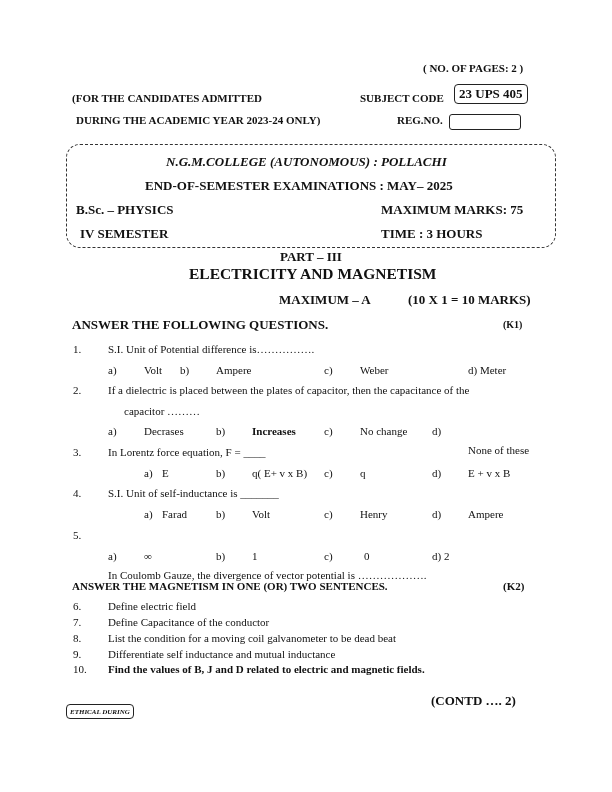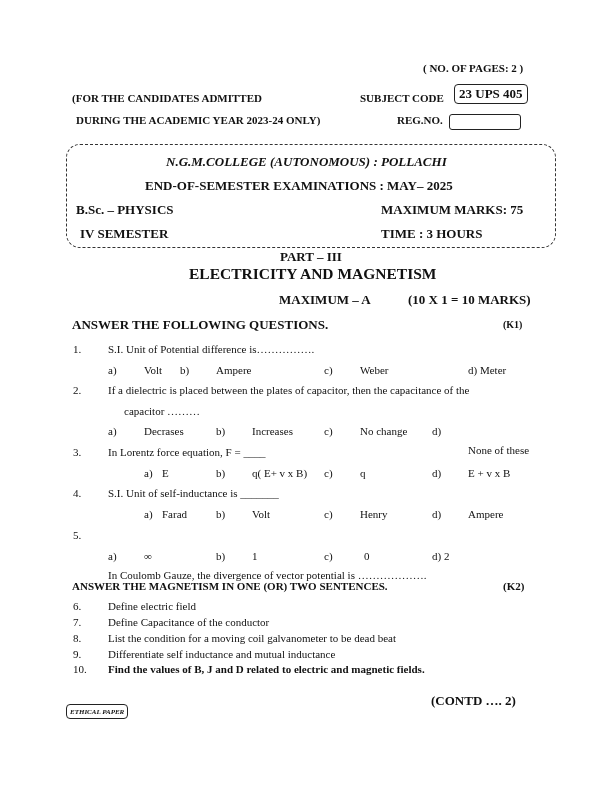--- a/index.html
+++ b/index.html
@@ -53,21 +53,21 @@
 <div class="abs f11" style="left:324px; top:364px;">c)</div>
 <div class="abs f11" style="left:360px; top:364px;">Weber</div>
 <div class="abs f11" style="left:468px; top:364px;">d) Meter</div>
 
 <div class="abs f11" style="left:73px; top:384px;">2.</div>
 <div class="abs f11" style="left:108px; top:384px;">If a  dielectric is placed between the plates of capacitor, then  the capacitance of the</div>
 <div class="abs f11" style="left:108px; top:405px;margin-left:16px;">capacitor ………</div>
 <div class="abs f11" style="left:108px; top:425px;">a)</div>
 <div class="abs f11" style="left:144px; top:425px;">Decrases</div>
 <div class="abs f11" style="left:216px; top:425px;">b)</div>
-<div class="abs f11" style="left:252px; top:425px;">Increases</div>
+<div class="abs f11" style="left:252px; top:425px;font-weight:bold;">Increases</div>
 <div class="abs f11" style="left:324px; top:425px;">c)</div>
 <div class="abs f11" style="left:360px; top:425px;">No change</div>
 <div class="abs f11" style="left:432px; top:425px;">d)</div>
 <div class="abs f11" style="left:468px; top:425px;margin-top:19px;">None of these</div>
 
 <div class="abs f11" style="left:73px; top:446px;">3.</div>
 <div class="abs f11" style="left:108px; top:446px;">In Lorentz force equation, F = ____</div>
 <div class="abs f11" style="left:144px; top:467px;">a)</div>
 <div class="abs f11" style="left:162px; top:467px;">E</div>
 <div class="abs f11" style="left:216px; top:467px;">b)</div>
@@ -105,14 +105,14 @@
 <div class="abs f11" style="left:108px; top:600px;">Define electric field</div>
 <div class="abs f11" style="left:73px; top:616px;">7.</div>
 <div class="abs f11" style="left:108px; top:616px;">Define Capacitance of the conductor</div>
 <div class="abs f11" style="left:73px; top:632px;">8.</div>
 <div class="abs f11" style="left:108px; top:632px;">List the condition for a moving coil galvanometer to be dead beat</div>
 <div class="abs f11" style="left:73px; top:648px;">9.</div>
 <div class="abs f11" style="left:108px; top:648px;">Differentiate self inductance and mutual inductance</div>
 <div class="abs f11" style="left:73px; top:663px;">10.</div>
 <div class="abs f11" style="left:108px; top:663px;font-weight:bold;">Find the values of B, J and D related to electric and magnetic fields.</div>
 
-<div class="abs ethical" style="left:66px; top:704px;">ETHICAL PAPER</div>
+<div class="abs ethical" style="left:66px; top:704px;">ETHICAL DURING</div>
 <div class="abs b f13" style="left:431px; top:693px;">(CONTD …. 2)</div>
 
 </body></html>

